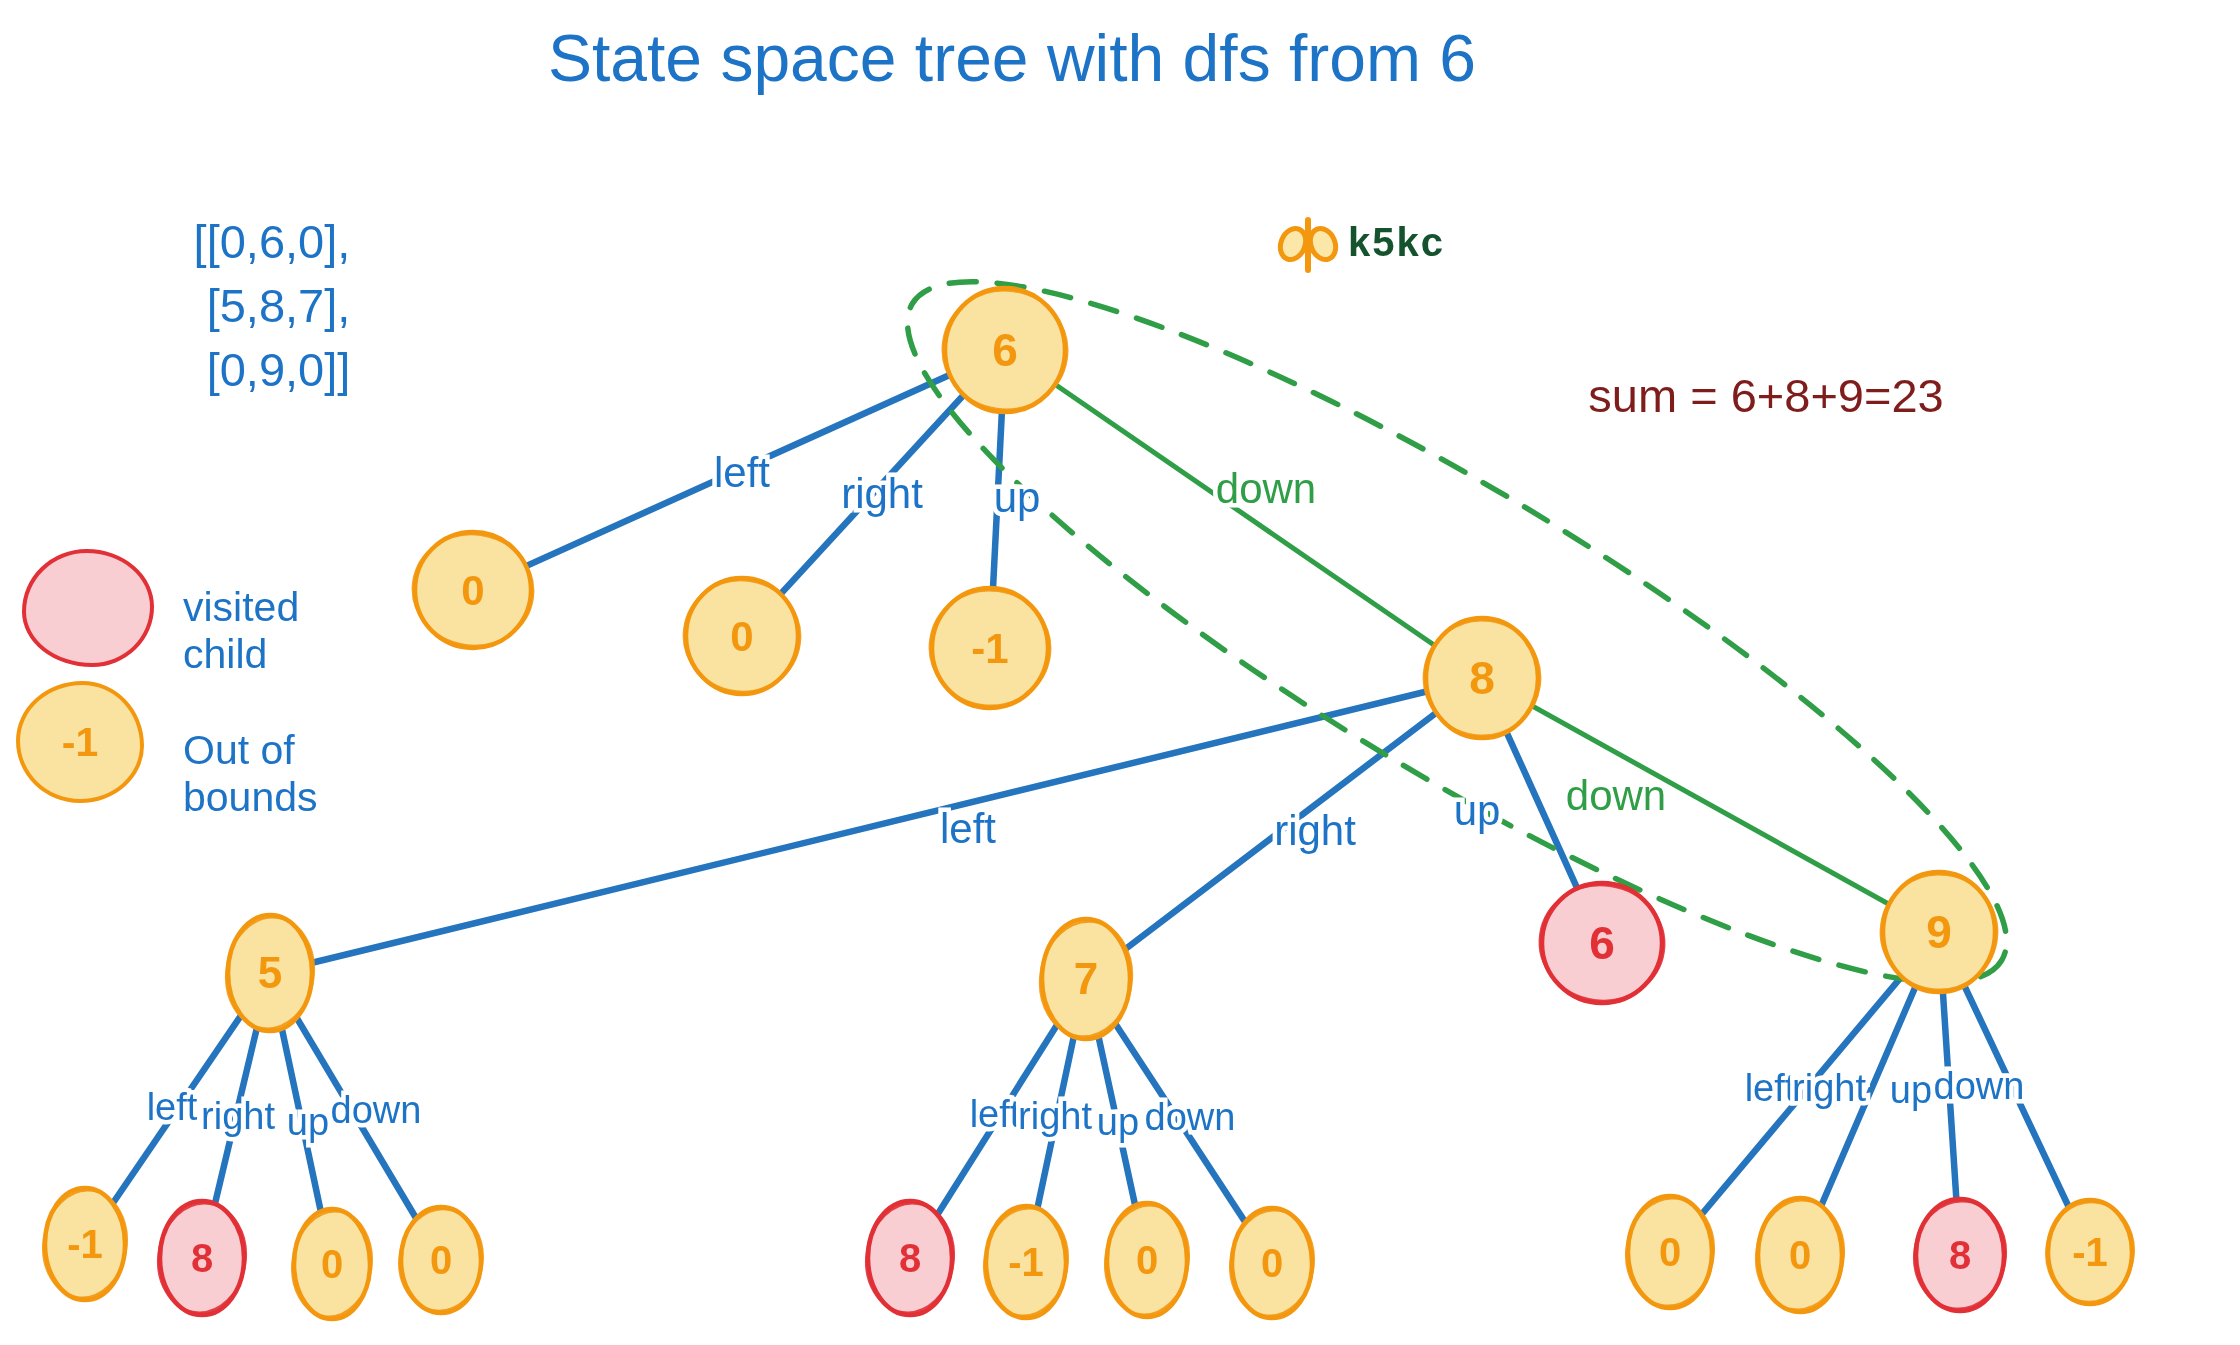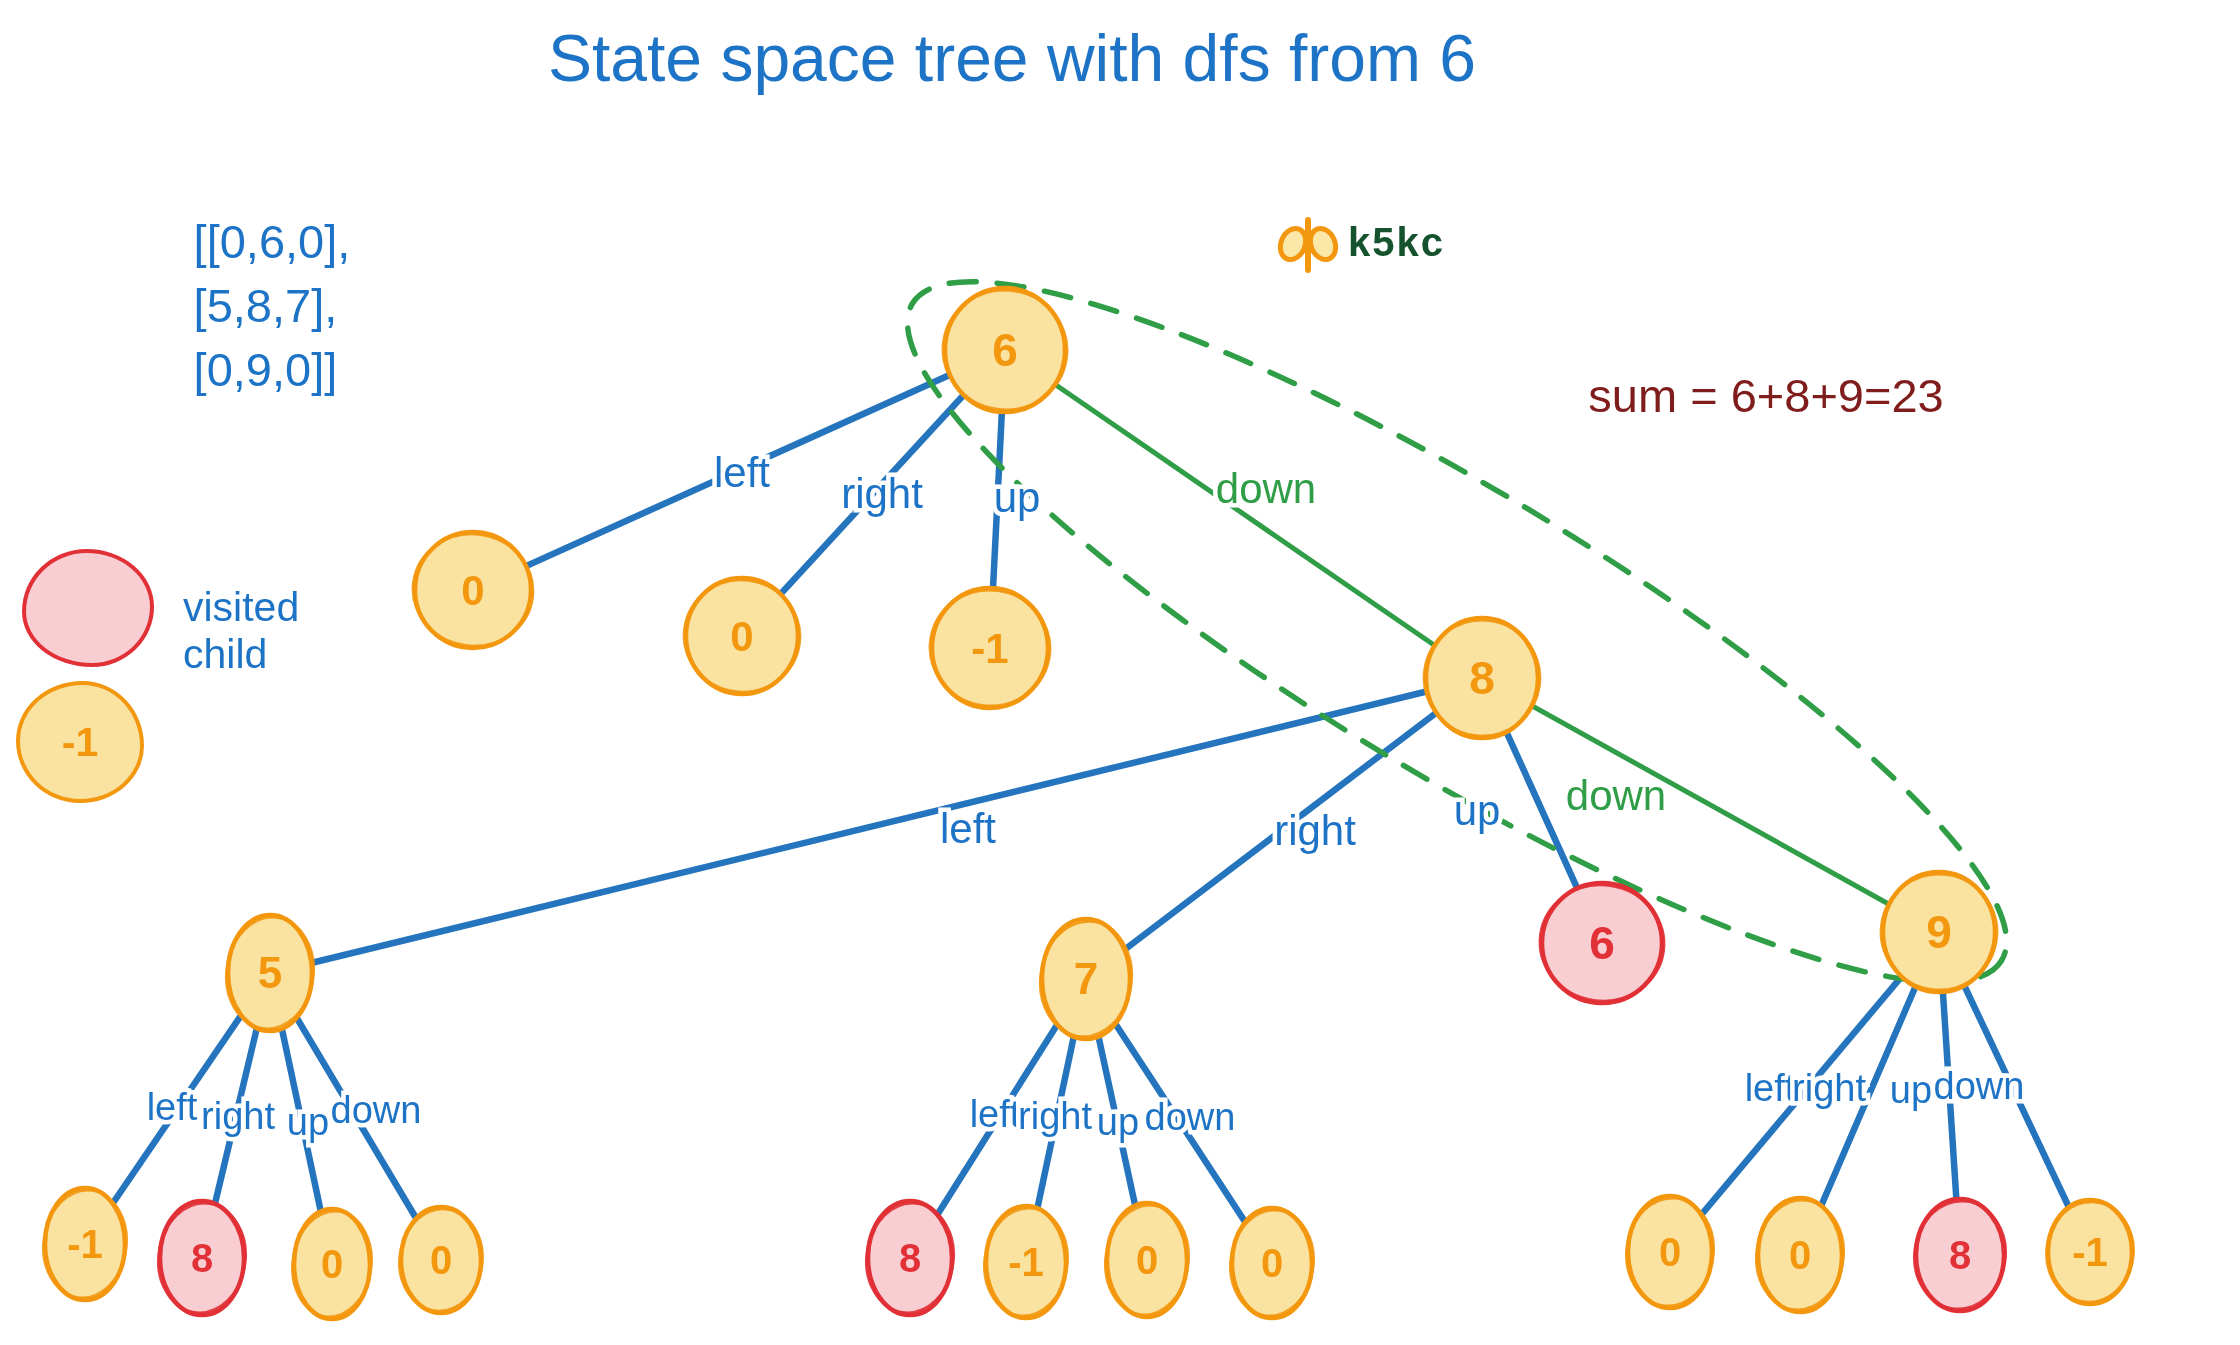--- a/index.html
+++ b/index.html
@@ -2,21 +2,21 @@
 <html><head>
 <meta charset="utf-8">
 <style>
   html,body{margin:0;padding:0;background:#fff;}
   .canvas{position:relative;width:2240px;height:1345px;background:#ffffff;
           font-family:"Liberation Sans",sans-serif;overflow:hidden;}
   .abs{position:absolute;}
   .title{top:20px;left:1012px;transform:translateX(-50%);font-size:66px;
          color:#1d73c5;white-space:nowrap;font-weight:500;}
   .matrix{top:210px;left:272px;transform:translateX(-50%);font-size:47px;
-          line-height:1.36;color:#1d73c5;text-align:left;white-space:pre;}
+          line-height:1.36;color:#1d73c5;text-align:right;white-space:pre;}
   .legend-swatch{box-sizing:border-box;display:flex;align-items:center;justify-content:center;}
   .legend-pink{left:22px;top:549px;width:132px;height:118px;background:#f8ced2;
                border:4px solid #e13036;border-radius:49% 51% 47% 53%/53% 49% 51% 47%;}
   .legend-yellow{left:16px;top:681px;width:128px;height:122px;background:#fae2a0;
                  border:4px solid #f3970e;border-radius:52% 48% 50% 50%/49% 53% 47% 51%;
                  color:#f3970e;font-size:41px;font-weight:600;}
   .legend-text{left:183px;font-size:41px;line-height:1.14;color:#1d73c5;margin-top:24px;}
   .lt1{top:560px;} .lt2{top:703px;}
   .sum{top:368px;left:1766px;transform:translateX(-50%);font-size:47px;color:#7f1d1d;white-space:nowrap;}
   .k5kc{top:220px;left:1348px;font-size:40px;font-weight:700;color:#14532d;letter-spacing:2px;}
@@ -144,20 +144,24 @@
 <span>[0,9,0]]</span></div>
 
   <div class="abs legend-swatch legend-pink"></div>
   <div class="abs legend-text lt1">
     <div>visited</div>
     <div>child</div>
   </div>
   <div class="abs legend-swatch legend-yellow">
     <span>-1</span>
   </div>
+  <div class="abs legend-text lt2">
+    <div>Out of</div>
+    <div>bounds</div>
+  </div>
 
   <svg class="abs" style="left:1272px;top:208px;" width="72" height="72" viewBox="0 0 72 72">
     <ellipse cx="21" cy="36" rx="12" ry="16" fill="#fbe7a8" stroke="#f3970e" stroke-width="5" transform="rotate(22 21 36)"></ellipse>
     <ellipse cx="51" cy="36" rx="12" ry="16" fill="#fbe7a8" stroke="#f3970e" stroke-width="5" transform="rotate(-22 51 36)"></ellipse>
     <line x1="36" y1="12" x2="36" y2="62" stroke="#f3970e" stroke-width="6" stroke-linecap="round"></line>
   </svg>
   <div class="abs k5kc">k5kc</div>
 
   <div class="abs sum">sum = 6+8+9=23</div>
 

